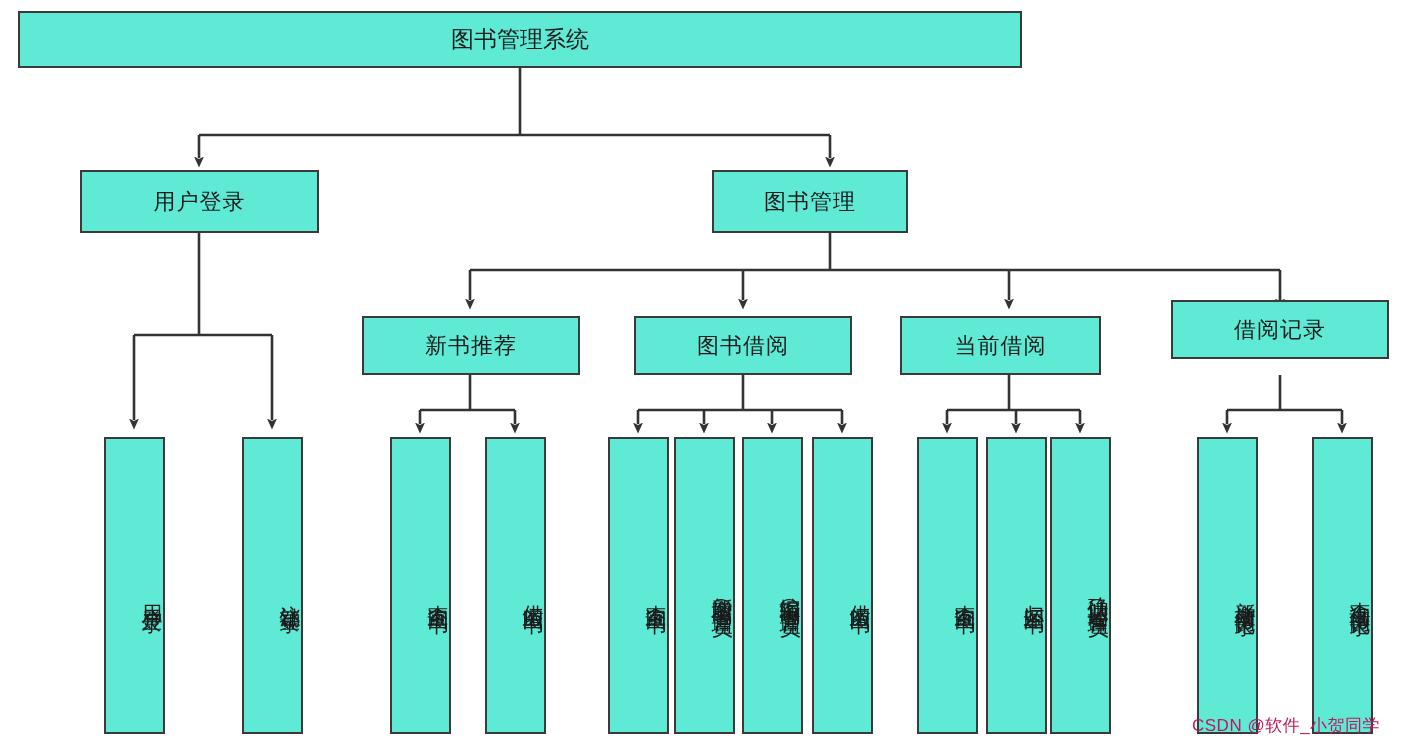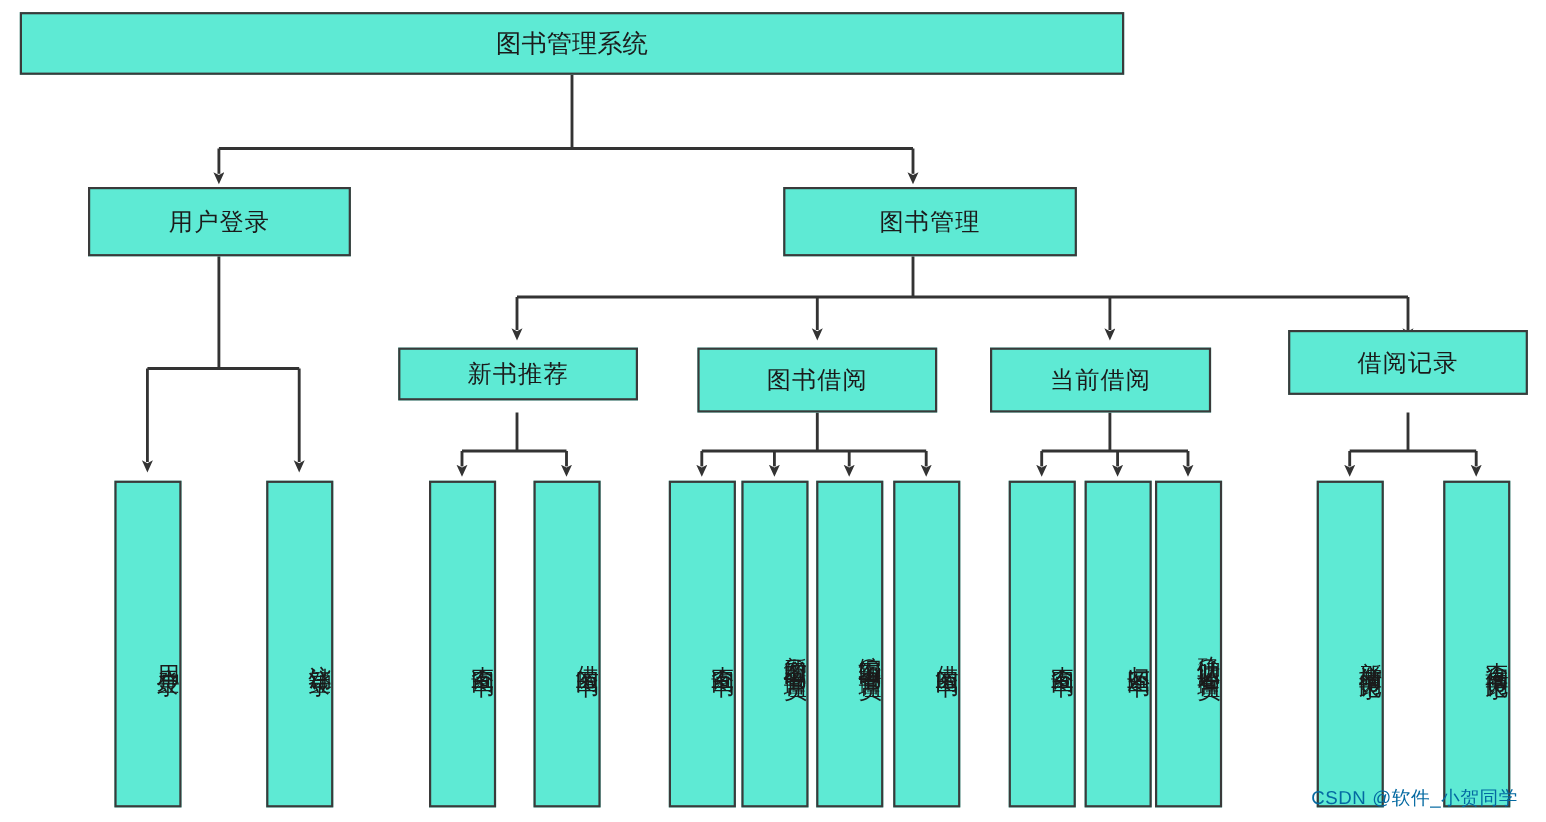--- a/index.html
+++ b/index.html
@@ -36,21 +36,21 @@
   }
   .node.leaf span{
     writing-mode:vertical-rl;
     text-orientation:upright;
     display:block;
   }
   .watermark{
     position:absolute;
     left:1192px; top:714px;
     font-size:17px;
-    color:#0369a1;
+    color:#be185d;
     letter-spacing:0.5px;
     white-space:nowrap;
     pointer-events:none;
   }
 </style>
 </head>
 <body>
 
 <div id="stage">
 
@@ -104,25 +104,25 @@
     </g>
   </svg>
 
   <div class="node root" style="left:18px;top:11px;width:1004px;height:57px;">
     <span>图书管理系统</span>
   </div>
 
   <div class="node h" style="left:80px;top:170px;width:239px;height:63px;">
     <span>用户登录</span>
   </div>
-  <div class="node h" style="left:712px;top:170px;width:267px;height:63px;">
+  <div class="node h" style="left:712px;top:170px;width:196px;height:63px;">
     <span>图书管理</span>
   </div>
 
-  <div class="node h" style="left:362px;top:316px;width:218px;height:48px;">
+  <div class="node h" style="left:362px;top:316px;width:218px;height:59px;">
     <span>新书推荐</span>
   </div>
   <div class="node h" style="left:634px;top:316px;width:218px;height:59px;">
     <span>图书借阅</span>
   </div>
   <div class="node h" style="left:900px;top:316px;width:201px;height:59px;">
     <span>当前借阅</span>
   </div>
   <div class="node h" style="left:1171px;top:300px;width:218px;height:59px;">
     <span>借阅记录</span>

